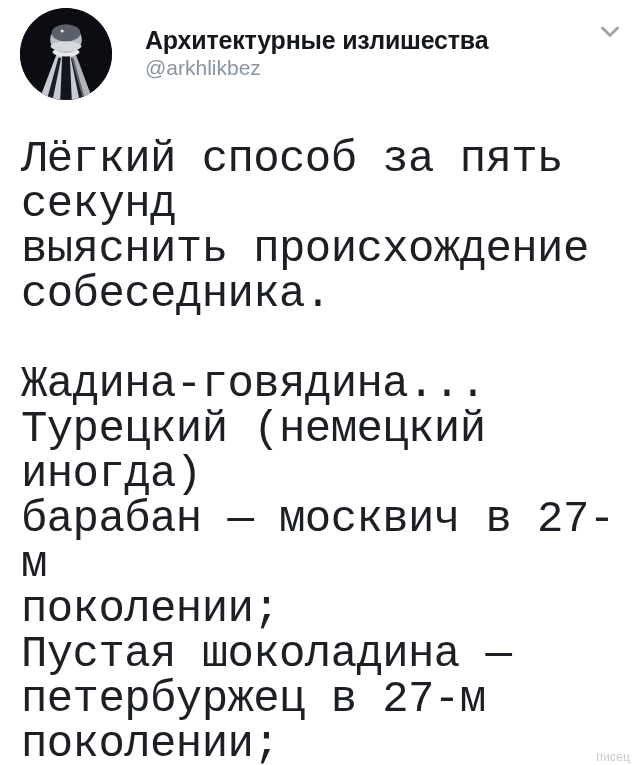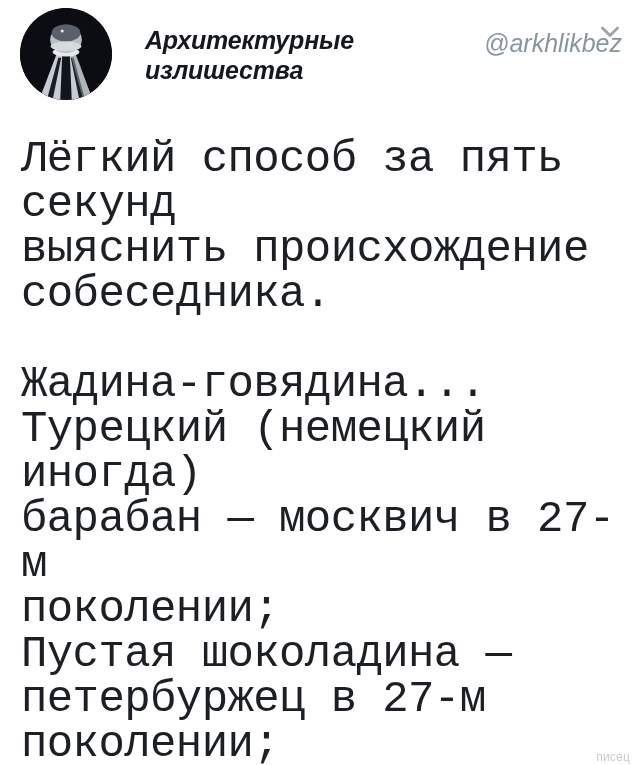--- a/index.html
+++ b/index.html
@@ -33,37 +33,35 @@
     overflow:hidden;
     flex:0 0 auto;
     background:var(--avatar-bg);
     cursor:pointer;
   }
   .avatar svg{display:block;width:100%;height:100%;}
   .author{
     margin-left:33px;
     padding-top:17px;
     display:flex;
-    flex-direction:row;
-    font-style:italic;
+    flex-direction:column;
   }
   .author-name{
     font-size:25px;
     font-weight:bold;
     color:var(--name);
     line-height:30px;
     letter-spacing:-0.2px;
     cursor:pointer;
   }
   .author-handle{
-    font-size:25px;
+    font-size:21px;
     font-weight:normal;
     color:var(--handle);
     line-height:26px;
-    margin-top:5px;
     cursor:pointer;
   }
   .caret{
     position:absolute;
     top:18px;
     right:16px;
     width:28px;height:28px;
     cursor:pointer;
   }
   .caret svg{display:block;width:100%;height:100%;}

